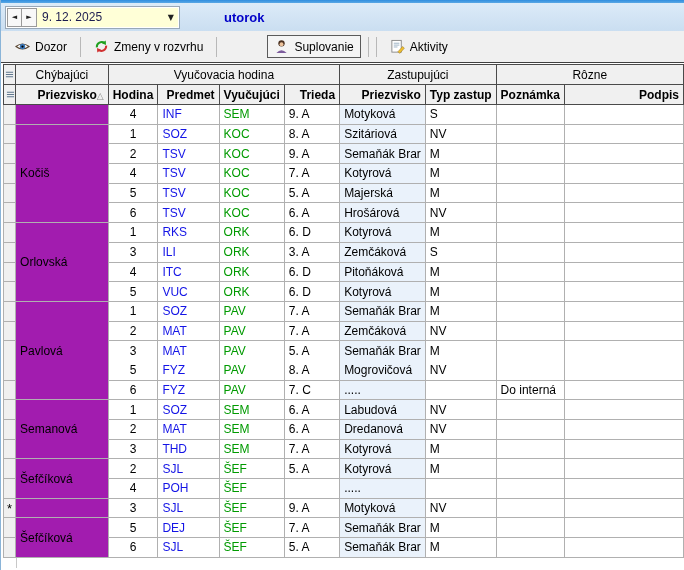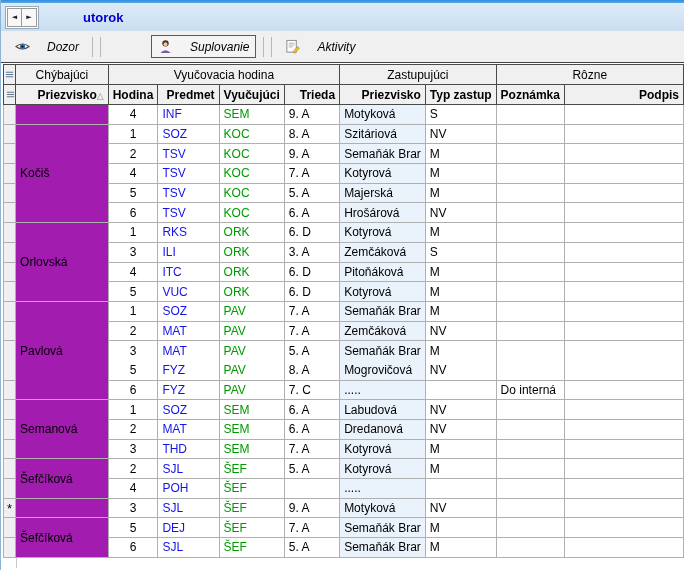--- a/index.html
+++ b/index.html
@@ -7,21 +7,21 @@
   .app{width:684px;height:570px;border-left:1px solid #8ab4d8;box-sizing:border-box;position:relative;}
   .top-accent{height:3px;background:linear-gradient(#2f8ee0,#5aa8e4);}
   .topbar{height:28px;background:linear-gradient(#dcebf8,#cadef1);display:flex;align-items:center;padding-left:4px;}
   .datecombo{display:flex;align-items:stretch;background:#fff;border:1px solid #98a8b8;padding:1px;height:19px;}
   .nav{width:15px;border:1px solid #9a9a9a;background:#f8f8f8;font-size:7px;color:#222;padding:0;line-height:1;cursor:default;font-family:"DejaVu Sans",sans-serif;}
   .nav + .nav{border-left:none;}
   .datefield{width:132px;background:#ffffd7;display:flex;align-items:center;justify-content:space-between;padding:0 4px 0 5px;font-size:12px;color:#1c1c50;}
   .datefield .dd{font-size:8px;color:#202020;font-family:"DejaVu Sans",sans-serif;}
   .day{margin-left:44px;font-weight:bold;font-size:13px;color:#0000c8;}
   .tabbar{height:31px;background:#f0f0f0;border-bottom:1px solid #404040;display:flex;align-items:center;padding-left:8px;gap:7px;}
-  .tab{display:flex;align-items:center;gap:17px;padding:3px 6px;font-size:12px;color:#000;cursor:default;font-style:italic;}
+  .tab{display:flex;align-items:center;gap:5px;padding:3px 6px;font-size:12px;color:#000;cursor:default;}
   .tab.sel{border:1px solid #5a5a5a;background:#f4f4f4;margin-left:43px;}
   .ticon svg{display:block;}
   .tsep{width:1px;height:20px;background:#b8b8b8;}
   table{border-collapse:collapse;table-layout:fixed;margin-left:2px;margin-top:1px;border-top:1px solid #303030;}
   th,td{white-space:nowrap;overflow:hidden;padding:0 4px;font-size:12px;font-weight:normal;box-sizing:border-box;}
   thead th{background:#f0f0f0;border:1px solid #4a4a4a;color:#000;height:20px;text-align:center;}
   thead tr.cols th{text-align:right;font-weight:bold;}
   td{border:1px solid #b0b0b0;height:19.7px;background:#fff;color:#000;}
   td.sel{background:#f0f0f0;padding:0;text-align:center;font-size:13px;}
   th.selh{padding:0;text-align:center;}
@@ -37,36 +37,51 @@
 </head>
 <body>
 
 <div class="app">
   <div class="top-accent"></div>
 
   <div class="topbar">
     <div class="datecombo">
       <button class="nav">◄</button>
       <button class="nav">►</button>
+      <div class="datefield">
+        <span>9. 12. 2025</span>
+        <span class="dd">▼</span>
+      </div>
     </div>
     <span class="day">utorok</span>
   </div>
 
   <div class="tabbar">
       <div class="tab">
         <span class="ticon">
           <svg width="15" height="15" viewBox="0 0 16 16">
             <path d="M1 8 Q8 2.5 15 8 Q8 13.5 1 8Z" fill="#fff" stroke="#5a4632" stroke-width="1.1"></path>
             <circle cx="8" cy="8" r="2.9" fill="#3a77b8"></circle>
             <circle cx="8" cy="8" r="1.2" fill="#000"></circle>
           </svg>
         </span>
         <span class="tlabel">Dozor</span>
       </div>
       <span class="tsep"></span>
+      <div class="tab">
+        <span class="ticon">
+          <svg width="15" height="15" viewBox="0 0 16 16">
+            <path d="M3 9 A5.2 5.2 0 0 1 11.5 4.6" fill="none" stroke="#1fa01f" stroke-width="2.1"></path>
+            <path d="M12.5 1.5 L12.8 6.3 L8.4 4.6 Z" fill="#1fa01f"></path>
+            <path d="M13 7 A5.2 5.2 0 0 1 4.5 11.4" fill="none" stroke="#d03030" stroke-width="2.1"></path>
+            <path d="M3.5 14.5 L3.2 9.7 L7.6 11.4 Z" fill="#d03030"></path>
+          </svg>
+        </span>
+        <span class="tlabel">Zmeny v rozvrhu</span>
+      </div>
       <span class="tsep"></span>
       <div class="tab sel">
         <span class="ticon">
           <svg width="15" height="15" viewBox="0 0 16 16">
             <circle cx="8" cy="4.6" r="3.4" fill="#4a3020"></circle>
             <circle cx="8" cy="5.6" r="2.1" fill="#edc39c"></circle>
             <path d="M2.5 15 Q8 9 13.5 15 Z" fill="#7c5c9c"></path>
           </svg>
         </span>
         <span class="tlabel">Suplovanie</span>

